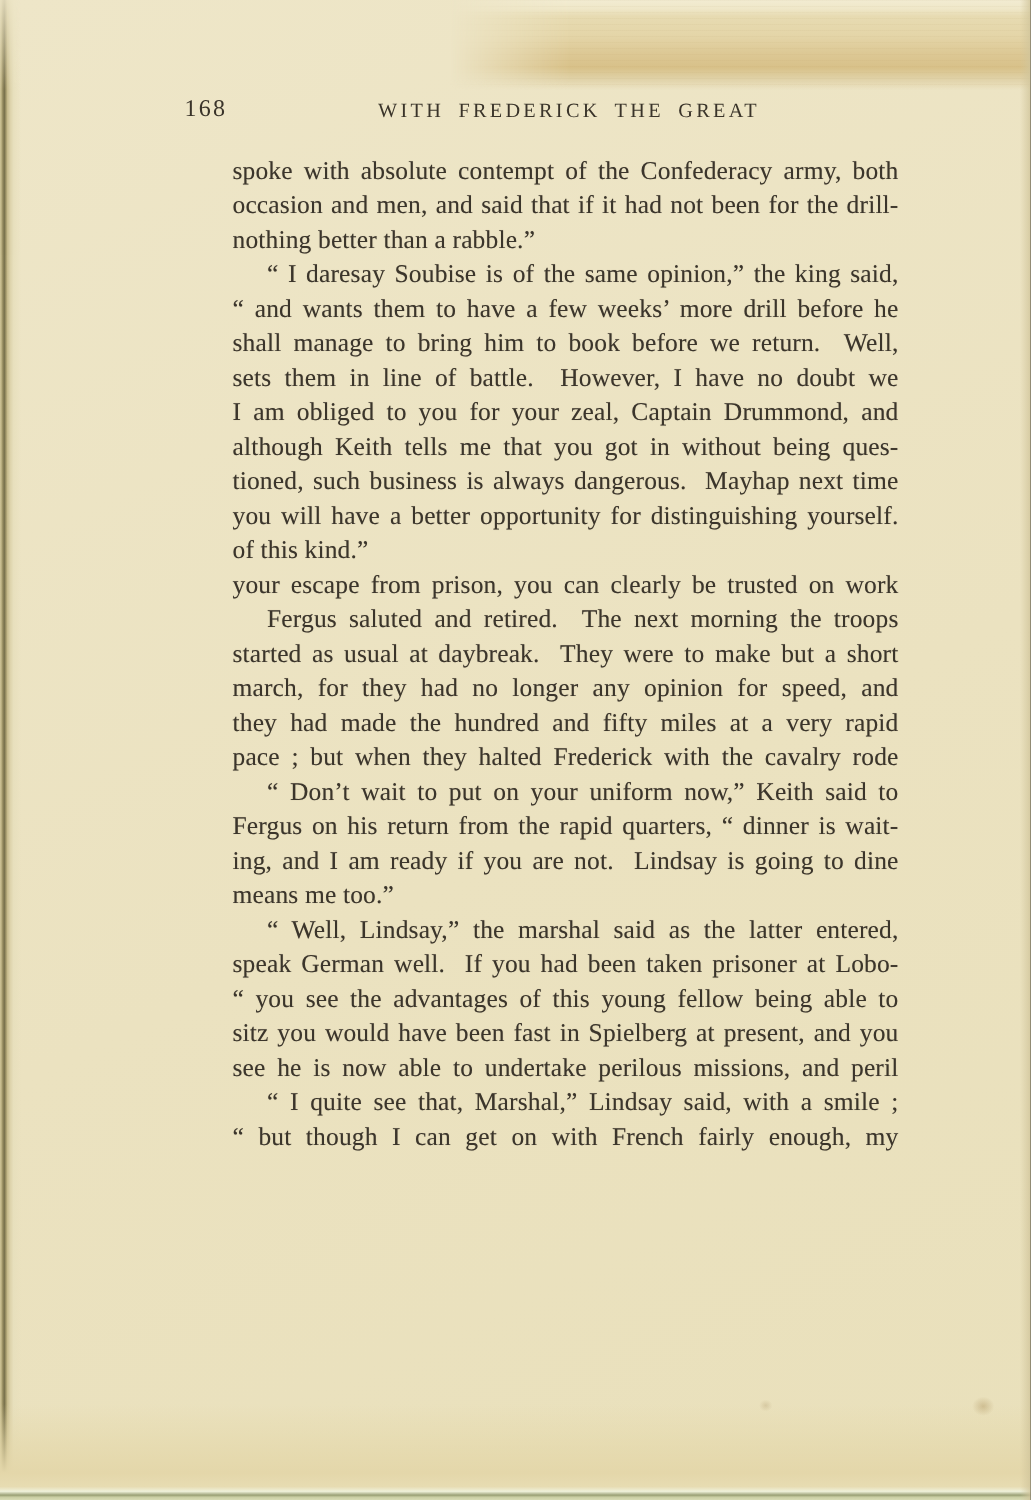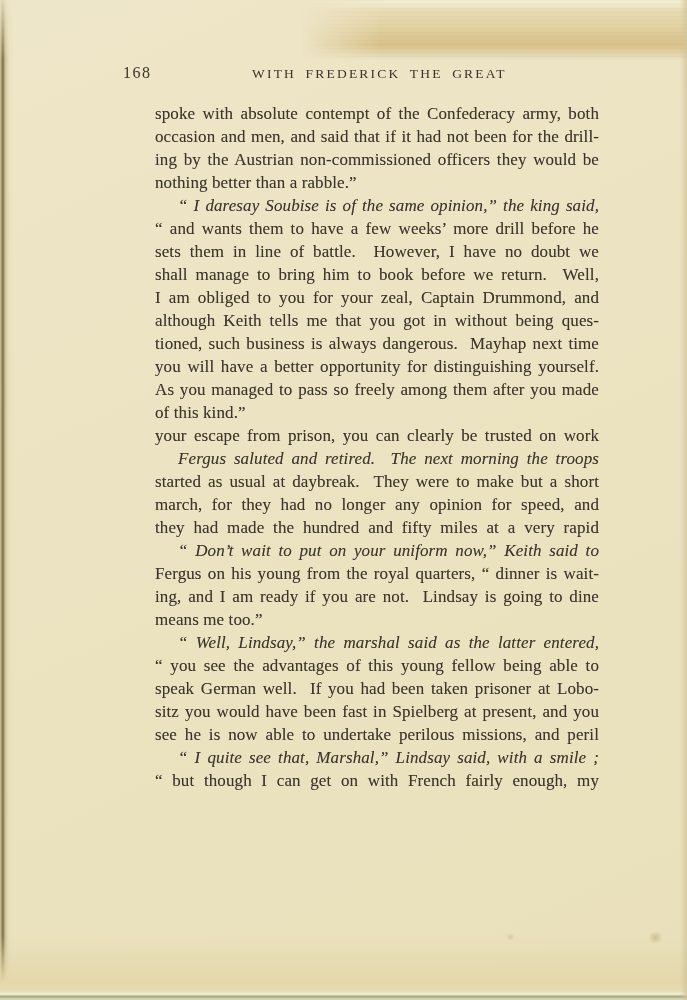--- a/index.html
+++ b/index.html
@@ -85,73 +85,72 @@
   .body-text {
     position: absolute; left: 122px; top: 102px; width: 444px;
     font-size: 17px; line-height: 23px;
     letter-spacing: 0.1px;
     color: #3b352b;
     text-shadow: 0 0 0.5px rgba(59,53,43,0.35);
     margin-left: 33px;
   }
   .line { text-align: justify; text-align-last: justify; }
   .line.flush-left { text-align-last: left; }
-  .line.indent { text-indent: 23px; font-style: italic; }
+  .line.indent { text-indent: 23px; }
 </style>
 </head>
 <body>
 
 <div class="page">
   <div class="top-edge-band"></div>
   <div class="gutter"></div>
   <div class="bottom-band"></div>
   <div class="right-edge"></div>
   <div class="stain-a"></div>
   <div class="stain-b"></div>
 
   <div class="page-number">168</div>
 
   <div class="running-title">WITH FREDERICK THE GREAT</div>
 
   <div class="body-text">
       <div>
         <div class="line">spoke with absolute contempt of the Confederacy army, both</div>
         <div class="line">occasion and men, and said that if it had not been for the drill-</div>
-        <div class="line">ing by the Austrian non-commissioned officers they would be</div>
         <div class="line flush-left">nothing better than a rabble.”</div>
       </div>
       <div>
         <div class="line indent">“ I daresay Soubise is of the same opinion,” the king said,</div>
         <div class="line">“ and wants them to have a few weeks’ more drill before he</div>
+        <div class="line">shall manage to bring him to book before we return.&nbsp; Well,</div>
         <div class="line">sets them in line of battle.&nbsp; However, I have no doubt we</div>
-        <div class="line">shall manage to bring him to book before we return.&nbsp; Well,</div>
         <div class="line">I am obliged to you for your zeal, Captain Drummond, and</div>
         <div class="line">although Keith tells me that you got in without being ques-</div>
         <div class="line">tioned, such business is always dangerous.&nbsp; Mayhap next time</div>
         <div class="line">you will have a better opportunity for distinguishing yourself.</div>
-        <div class="line">As you managed to pass so freely among them after you made</div>
         <div class="line flush-left">of this kind.”</div>
         <div class="line">your escape from prison, you can clearly be trusted on work</div>
       </div>
       <div>
         <div class="line indent">Fergus saluted and retired.&nbsp; The next morning the troops</div>
         <div class="line">started as usual at daybreak.&nbsp; They were to make but a short</div>
         <div class="line">march, for they had no longer any opinion for speed, and</div>
         <div class="line">they had made the hundred and fifty miles at a very rapid</div>
+        <div class="line">pace ; but when they halted Frederick with the cavalry rode</div>
       </div>
       <div>
         <div class="line indent">“ Don’t wait to put on your uniform now,” Keith said to</div>
-        <div class="line">Fergus on his young from the royal quarters, “ dinner is wait-</div>
+        <div class="line">Fergus on his return from the rapid quarters, “ dinner is wait-</div>
         <div class="line">ing, and I am ready if you are not.&nbsp; Lindsay is going to dine</div>
         <div class="line flush-left">means me too.”</div>
       </div>
       <div>
         <div class="line indent">“ Well, Lindsay,” the marshal said as the latter entered,</div>
+        <div class="line">speak German well.&nbsp; If you had been taken prisoner at Lobo-</div>
         <div class="line">“ you see the advantages of this young fellow being able to</div>
-        <div class="line">speak German well.&nbsp; If you had been taken prisoner at Lobo-</div>
         <div class="line">sitz you would have been fast in Spielberg at present, and you</div>
         <div class="line">see he is now able to undertake perilous missions, and peril</div>
       </div>
       <div>
         <div class="line indent">“ I quite see that, Marshal,” Lindsay said, with a smile ;</div>
         <div class="line">“ but though I can get on with French fairly enough, my</div>
       </div>
     </div>
 </div>
 

